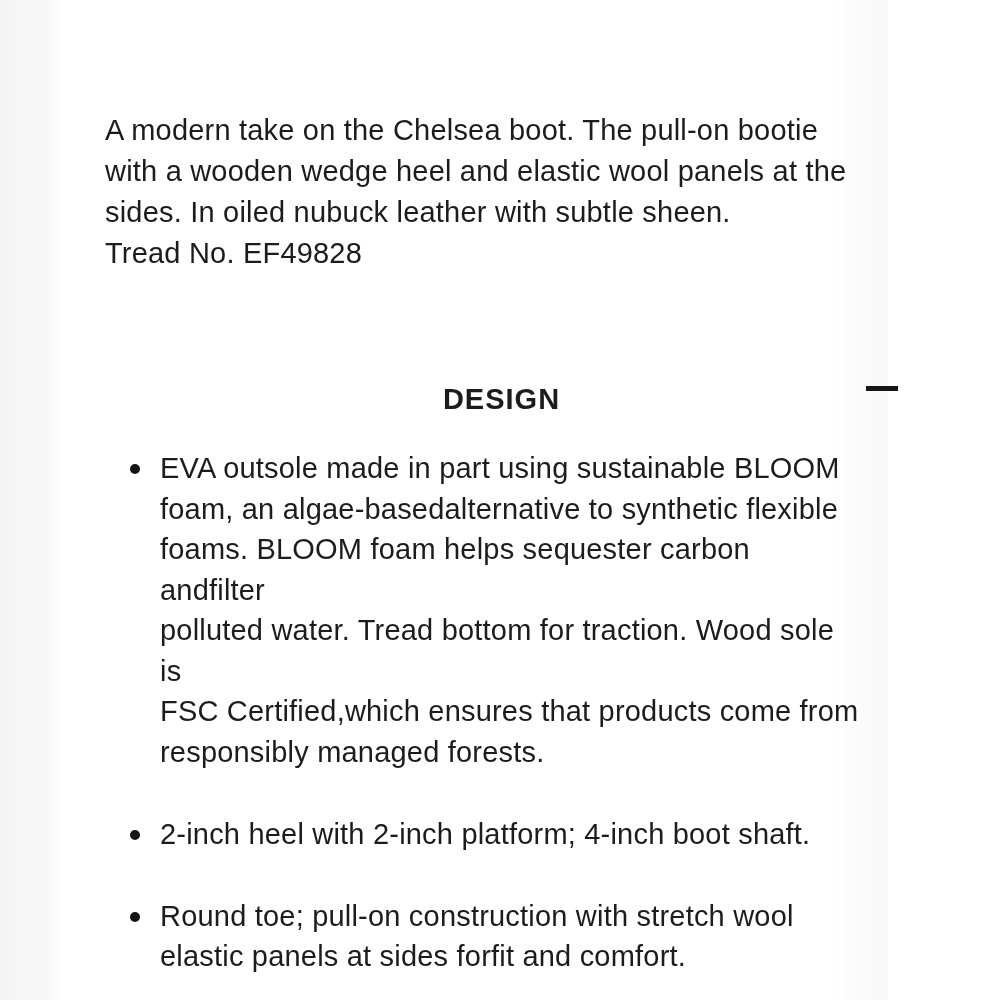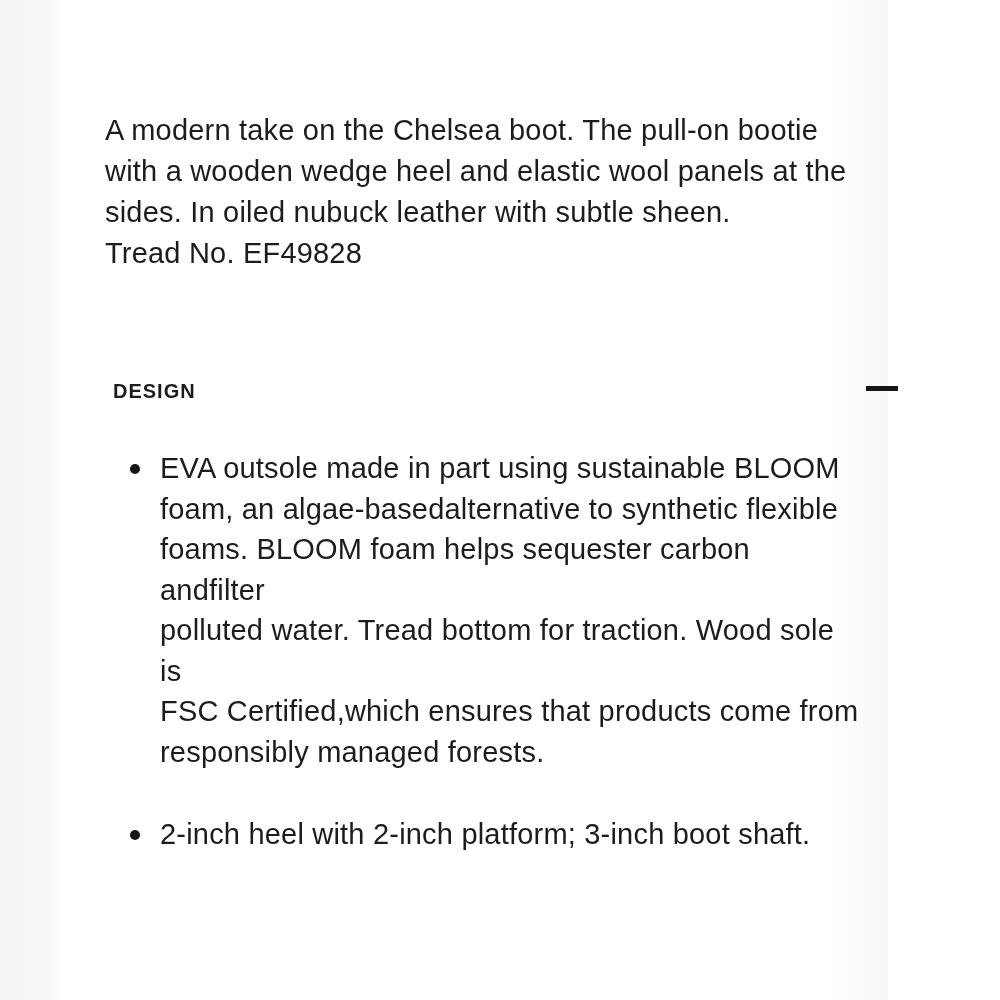--- a/index.html
+++ b/index.html
@@ -61,25 +61,26 @@
   }
   .section-header {
     position: absolute;
     top: 362px;
     left: 105px;
     width: 793px;
     height: 42px;
     cursor: pointer;
   }
   .section-header h2 {
-    margin: 8px;
-    font-size: 20px;
+    margin: 16px;
+    font-size: 29px;
     line-height: 42px;
     font-weight: 700;
     letter-spacing: 1px;
+    text-align: center;
   }
   .minus-icon {
     position: absolute;
     right: 0;
     top: 24px;
     width: 32px;
     height: 5px;
     background: #161616;
   }
   .bullet-list {
@@ -132,17 +133,19 @@
     <span class="minus-icon"></span>
   </div>
 
   <ul class="bullet-list">
     <li>EVA outsole made in part using sustainable BLOOM
 foam, an algae-basedalternative to synthetic flexible
 foams. BLOOM foam helps sequester carbon andfilter
 polluted water. Tread bottom for traction. Wood sole is
 FSC Certified,which ensures that products come from
 responsibly managed forests.</li>
-    <li>2-inch heel with 2-inch platform; 3-inch boot shaft.</li>
+    <li>2-inch heel with 2-inch platform; 4-inch boot shaft.</li>
+    <li>Round toe; pull-on construction with stretch wool
+elastic panels at sides forfit and comfort.</li>
 
   </ul>
 
 </div>
 
 </body></html>

